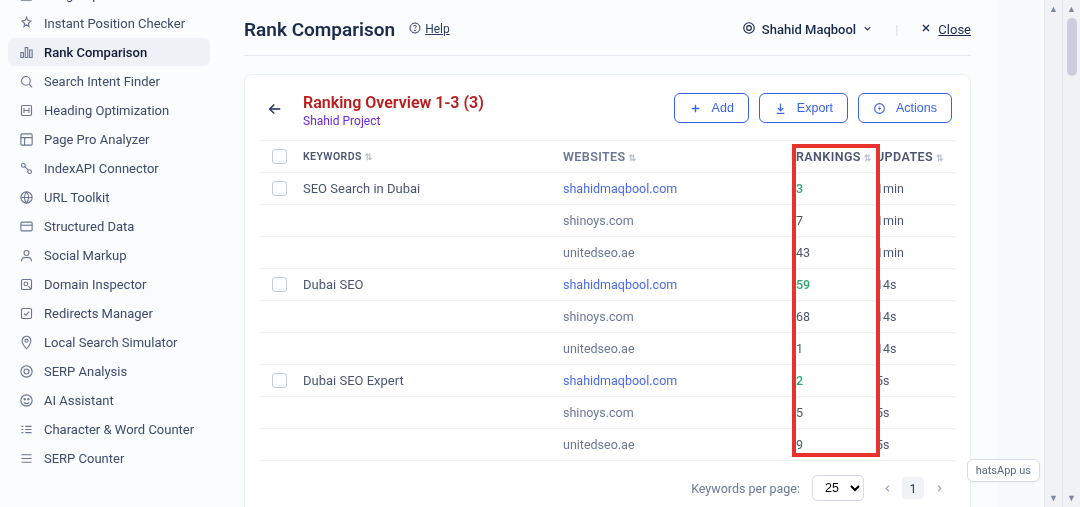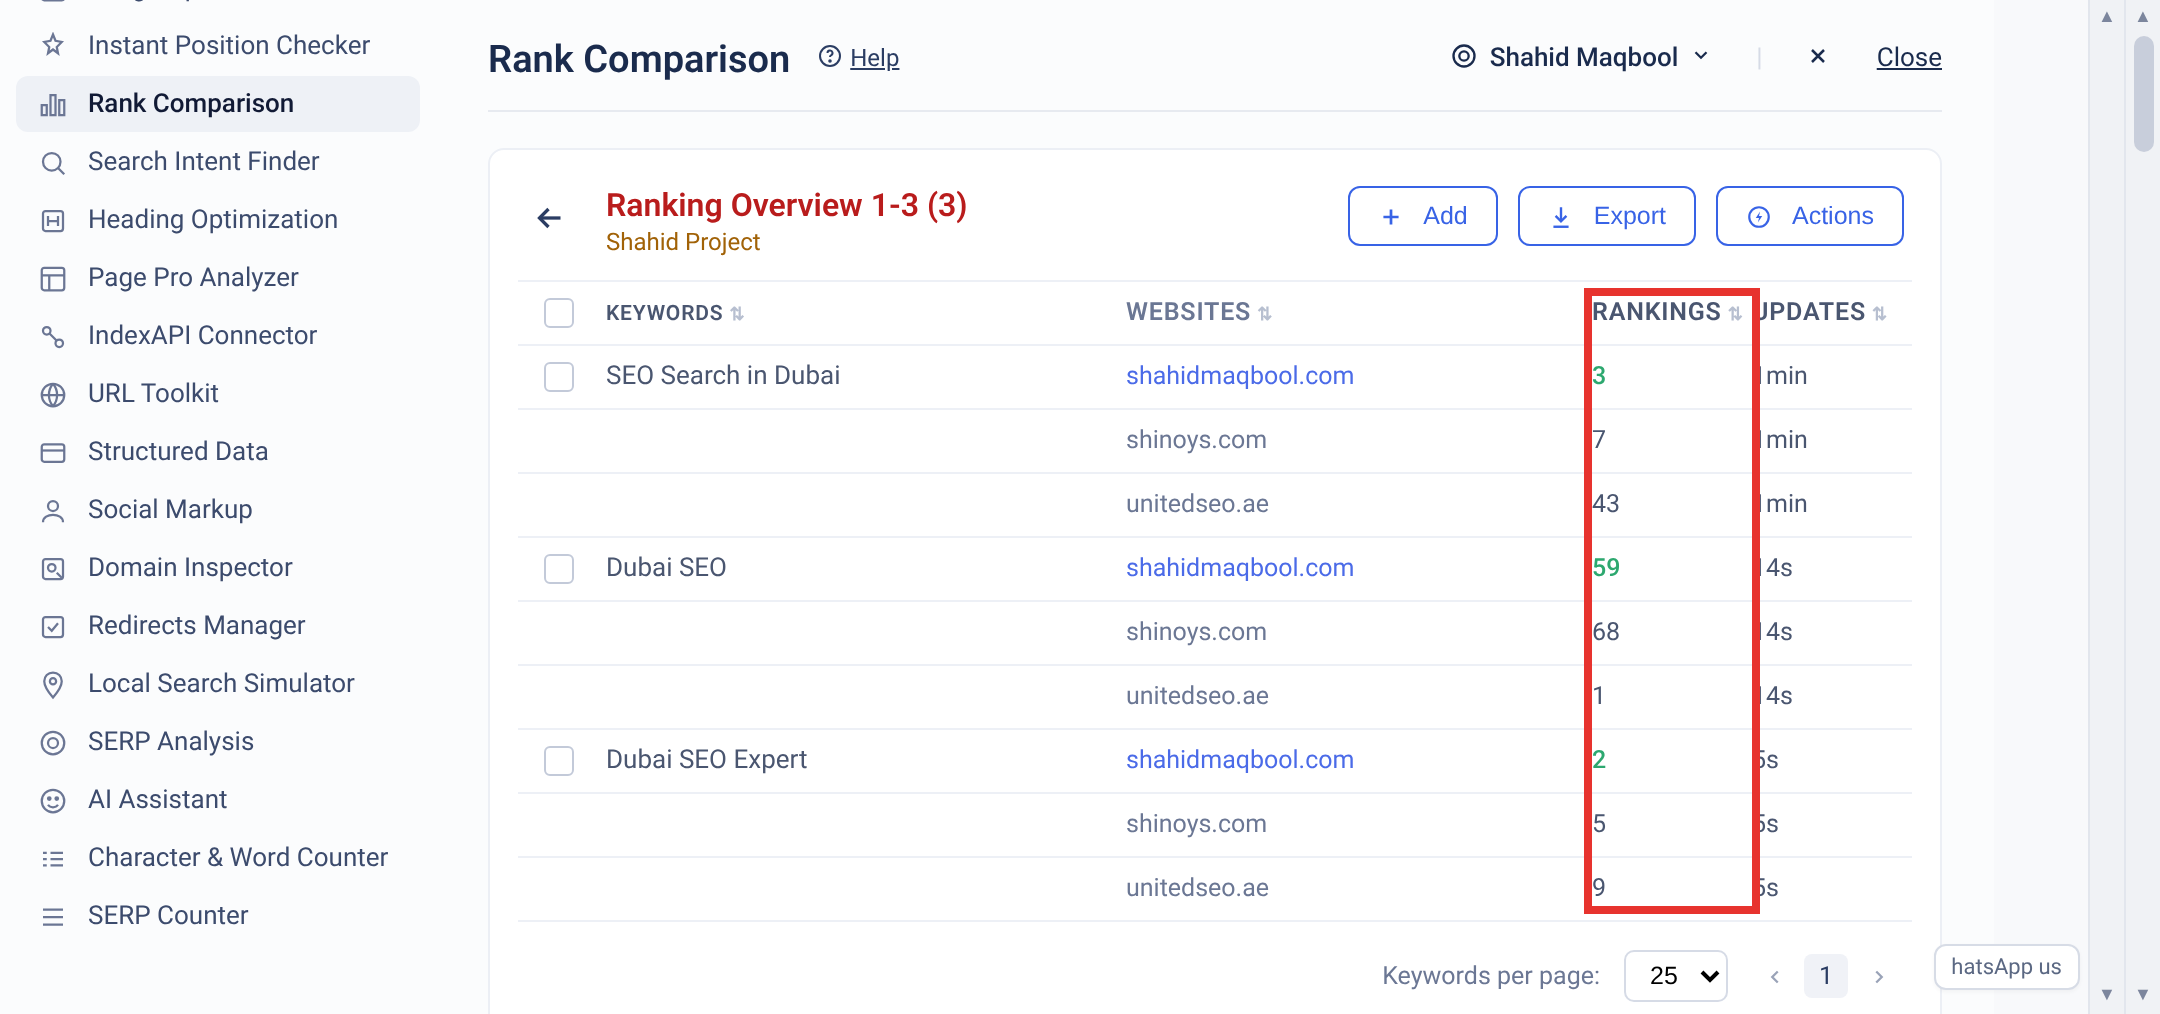--- a/index.html
+++ b/index.html
@@ -64,21 +64,21 @@
     align-items: center;
     justify-content: space-between;
     border-bottom: 1px solid #e7eaf0;
     padding-bottom: 14px;
   }
   .title-wrap { display: flex; align-items: center; gap: 14px; }
   .page-title { font-size: 19px; font-weight: 600; color: #1a2b4d; }
   .help-link { font-size: 12px; color: #2b3d63; display: inline-flex; gap: 4px; text-decoration: underline; cursor: pointer; }
   .top-right { display: flex; align-items: center; gap: 22px; font-size: 13px; }
   .user-chip { display: inline-flex; align-items: center; gap: 6px; cursor: pointer; font-weight: 500; }
-  .close-btn { display: inline-flex; align-items: center; gap: 23px; cursor: pointer; }
+  .close-btn { display: inline-flex; align-items: center; gap: 6px; cursor: pointer; }
   .close-btn .lbl { text-decoration: underline; }
 
   .panel {
     background: #fff;
     border: 1px solid #eceff5;
     border-radius: 8px;
     margin-top: 18px;
     padding: 18px 14px 14px 14px;
   }
   .panel-head {
@@ -86,21 +86,21 @@
     align-items: flex-start;
     justify-content: space-between;
     padding: 0 4px 12px 4px;
   }
   .head-left { display: flex; gap: 16px; align-items: flex-start; }
   .back-arrow {
     width: 24px; height: 24px; display: inline-flex; align-items: center; justify-content: center;
     color: #2b3d63; cursor: pointer; margin-top: 4px;
   }
   .overview-title { font-size: 16px; font-weight: 600; color: #b91c1c; }
-  .overview-sub { font-size: 12px; color: #a16207; margin-top: 2px; }
+  .overview-sub { font-size: 12px; color: #6d28d9; margin-top: 2px; }
   .btn-row { display: flex; gap: 10px; }
   .btn {
     border: 1px solid #3863e6;
     background: #fff;
     color: #3863e6;
     font-size: 12.5px;
     font-weight: 500;
     border-radius: 6px;
     padding: 7px 14px;
     display: inline-flex; align-items: center; gap: 10px;
@@ -153,21 +153,21 @@
     top: 0; right: 18px; bottom: 0; width: 18px;
     background: #f0f2f5;
     border-left: 1px solid #e2e6ed;
     display: flex; flex-direction: column; align-items: center;
     padding: 2px 0;
   }
   .rscroll .arrow, .rscroll2 .arrow { font-size: 9px; color: #7c869d; cursor: pointer; line-height: 14px;}
   .rscroll .thumb { width: 10px; background: #c8cedb; border-radius: 5px; margin: 4px 0; }
   .rscroll2 .track { flex: 1; }
   .whatsapp {
-    position: absolute; right: 40px; bottom: 12px;
+    position: absolute; right: 40px; bottom: 25px;
     background: #fff; border: 1px solid #d7dce6; border-radius: 6px;
     padding: 4px 8px; font-size: 11px; color: #5b6883;
     box-shadow: 0 1px 2px rgba(0,0,0,0.04);
   }
   .sort-arrows { font-size: 9px; margin-left: 3px; color: #b7bfd0; }
 </style>
 </head>
 <body>
 
 <div class="outer">

